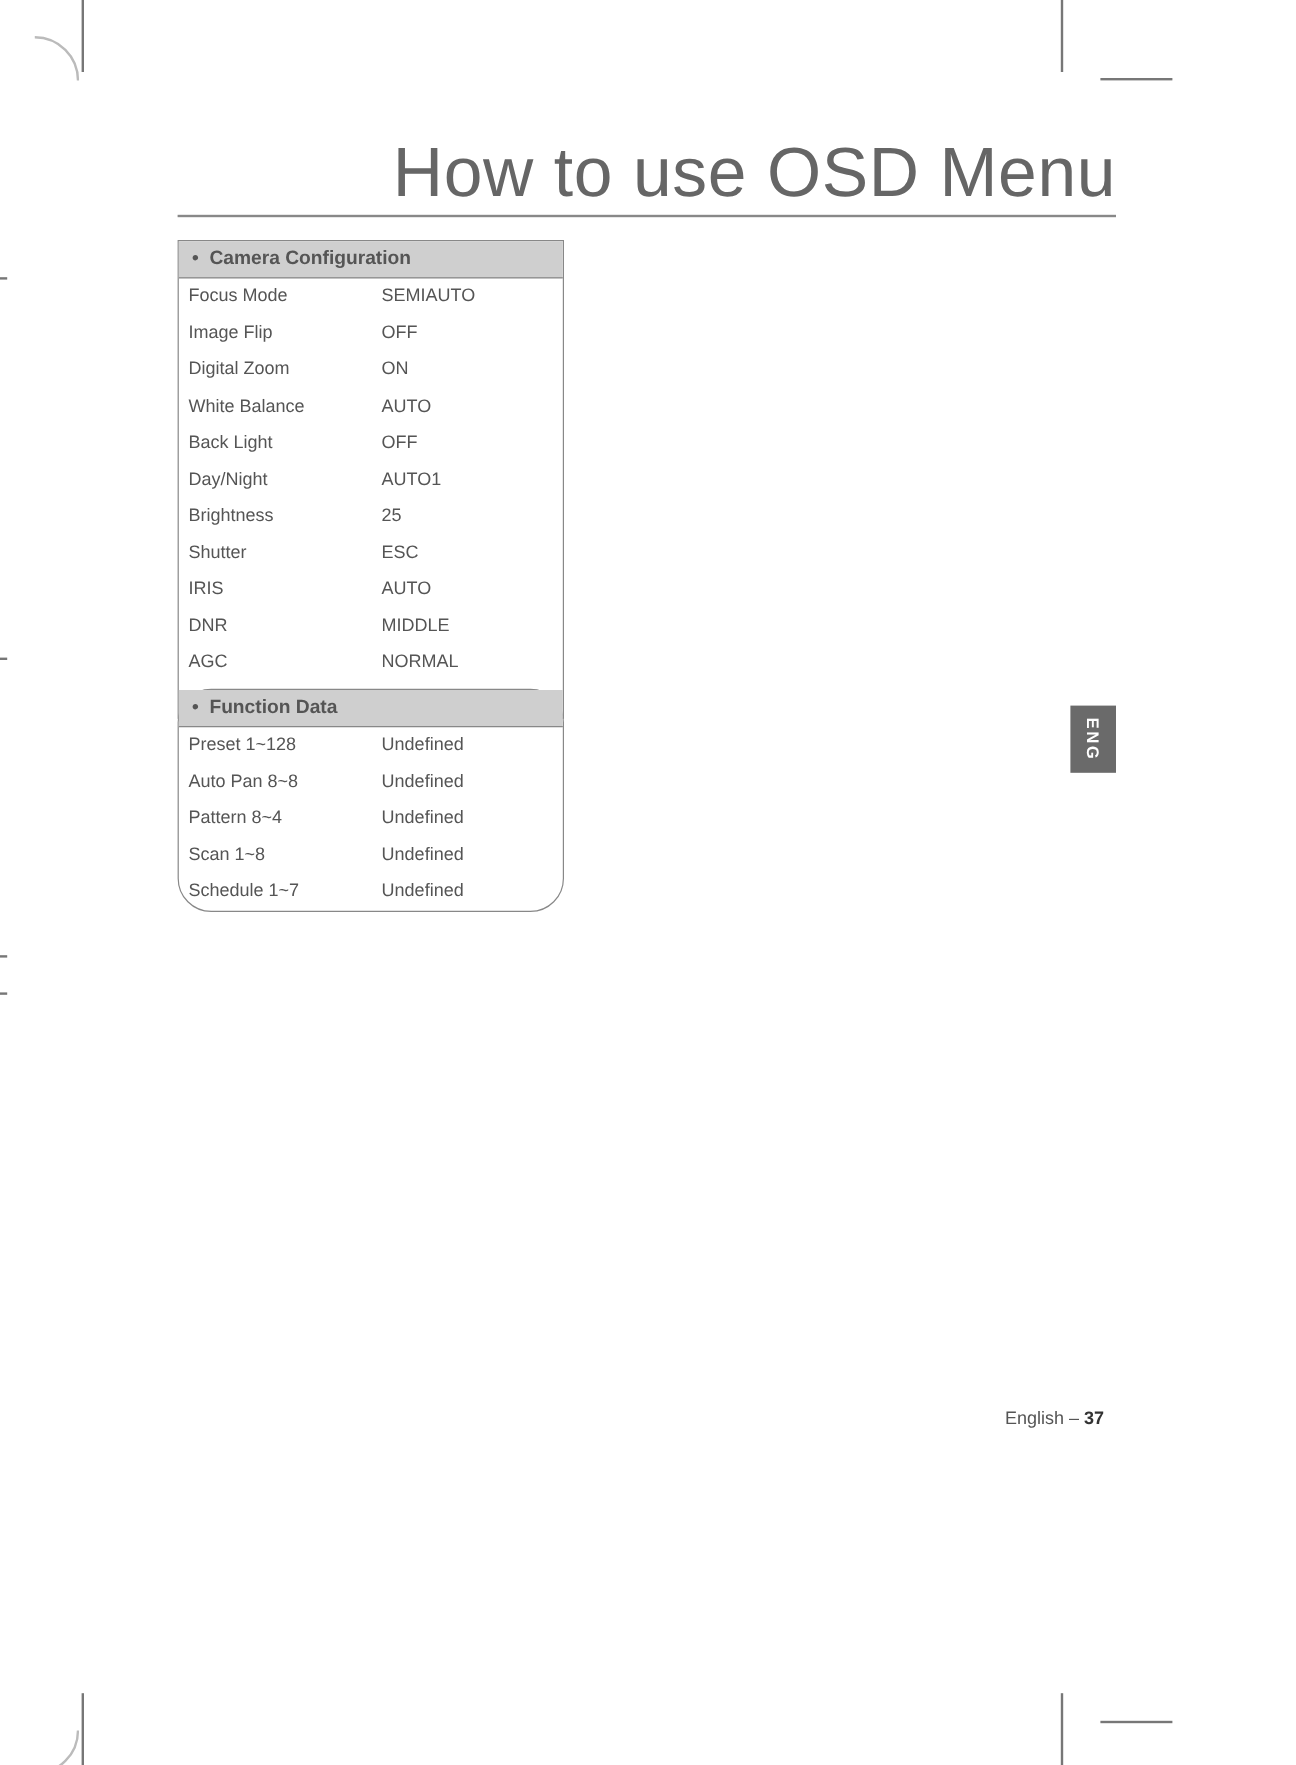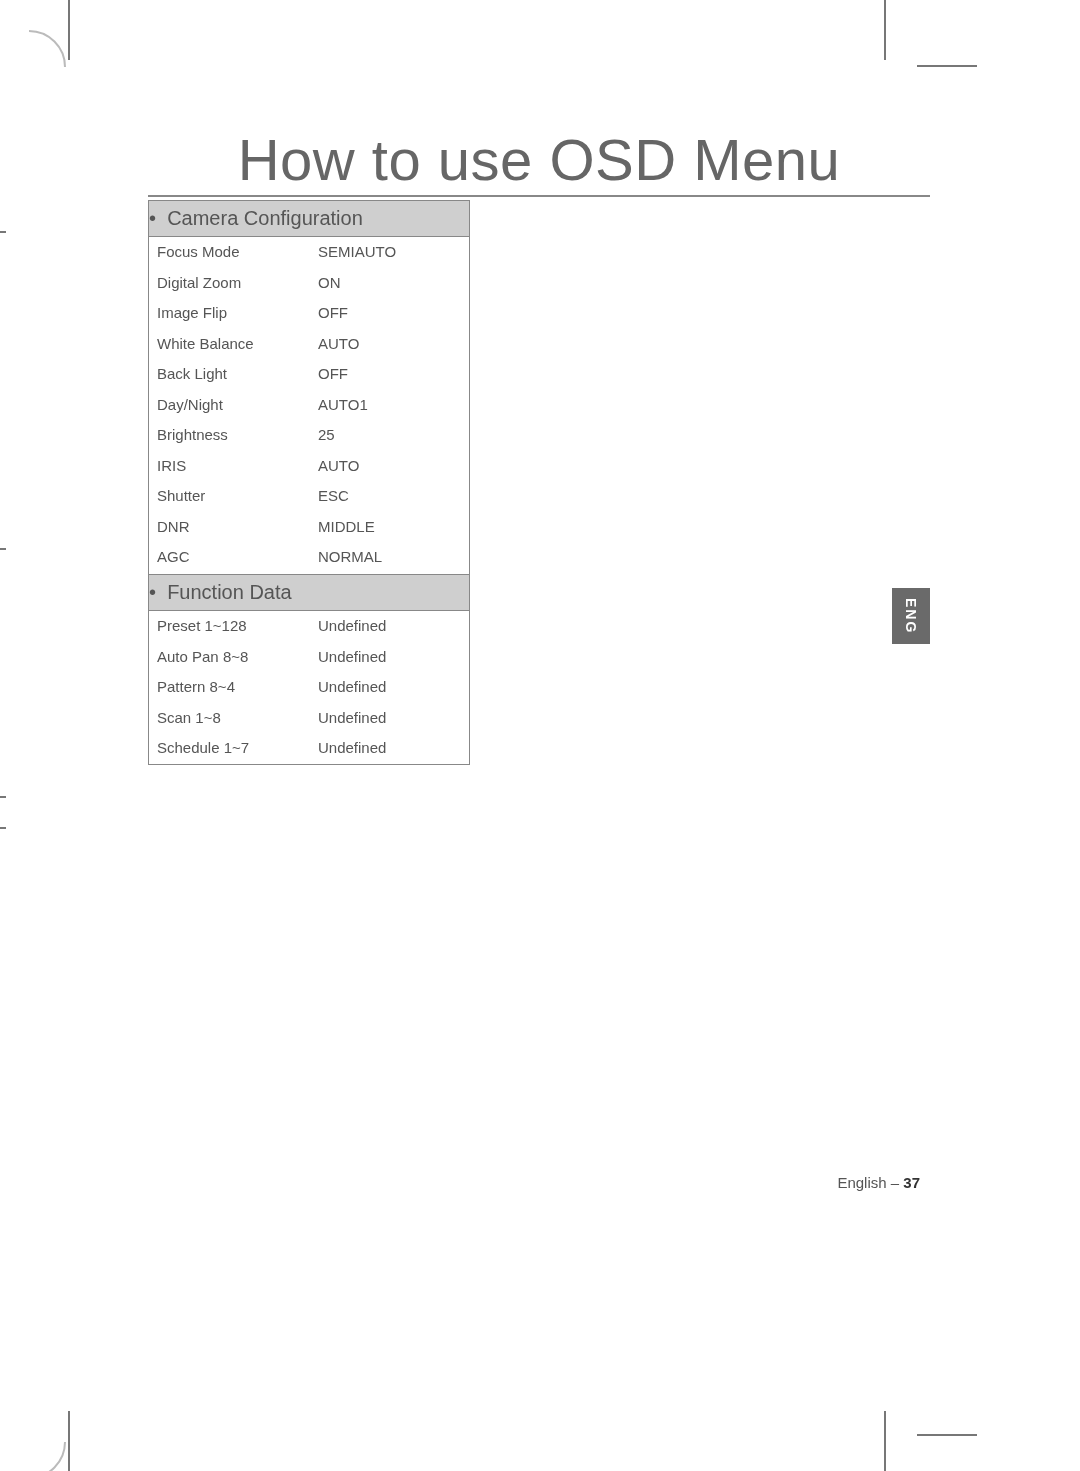--- a/index.html
+++ b/index.html
@@ -20,25 +20,25 @@
   .crop-v { position:absolute; width:0; border-left:2px solid #777; }
   .crop-h { position:absolute; height:0; border-top:2px solid #777; }
   .crop-arc {
     position:absolute; width:70px; height:70px; border:2px solid #bbb;
     border-radius:50%;
     clip-path: inset(0 0 50% 50%); 
   }
 
   .title-wrap {
     position: absolute;
-    top: 126px;
+    top: 110px;
     left: 148px;
     right: 150px;
     border-bottom: 2px solid #888;
-    text-align: center;
+    text-align: right;
     padding-bottom: 2px;
   }
   .title {
     font-size: 58px;
     font-weight: 300;
     letter-spacing: 0.5px;
     color: #666;
     font-family: "Helvetica Neue", Arial, sans-serif;
   }
 
@@ -47,33 +47,34 @@
     left: 148px;
     width: 320px;
     border: 1px solid #888;
     font-size: 15px;
     color: #555;
   }
   .osd-table.table1 { top: 200px; }
   .osd-table .hdr {
     background: #cfcfcf;
     border-bottom: 1px solid #888;
-    padding: 6px 0;
-    font-size: 20px;
+    padding: 6px 11px;
+    font-size: 16px;
+    font-weight: bold;
   }
   .hdr .bullet { font-family: Arial; }
   .osd-row td {
     padding: 4px 8px;
     line-height: 1.5;
   }
   .osd-row td.k { width: 145px; }
   .osd-row td.v { }
   table.inner { width:100%; border-collapse:collapse; }
 
-  .osd-table.table2 { top: 574px; }
+  .osd-table.table2 { top: 574px; border-radius: 28px; }
 
   .eng-tab {
     position: absolute;
     right: 150px;
     top: 588px;
     width: 38px;
     height: 56px;
     background: #6a6a6a;
     color: #fff;
     font-weight: bold;
@@ -126,50 +127,50 @@
     <div class="hdr">
       <span class="bullet">•&nbsp;&nbsp;</span><span>Camera Configuration</span>
     </div>
     <table class="inner">
         <tbody id="t1body">
           <tr class="osd-row">
             <td class="k">Focus Mode</td>
             <td class="v">SEMIAUTO</td>
           </tr>
           <tr class="osd-row">
+            <td class="k">Image Flip</td>
+            <td class="v">OFF</td>
+          </tr>
+          <tr class="osd-row">
             <td class="k">Digital Zoom</td>
             <td class="v">ON</td>
           </tr>
           <tr class="osd-row">
-            <td class="k">Image Flip</td>
-            <td class="v">OFF</td>
-          </tr>
-          <tr class="osd-row">
             <td class="k">White Balance</td>
             <td class="v">AUTO</td>
           </tr>
           <tr class="osd-row">
             <td class="k">Back Light</td>
             <td class="v">OFF</td>
           </tr>
           <tr class="osd-row">
             <td class="k">Day/Night</td>
             <td class="v">AUTO1</td>
           </tr>
           <tr class="osd-row">
             <td class="k">Brightness</td>
             <td class="v">25</td>
           </tr>
           <tr class="osd-row">
+            <td class="k">Shutter</td>
+            <td class="v">ESC</td>
+          </tr>
+          <tr class="osd-row">
             <td class="k">IRIS</td>
             <td class="v">AUTO</td>
-          </tr>
-          <tr class="osd-row">
-            <td class="k">Shutter</td>
-            <td class="v">ESC</td>
           </tr>
           <tr class="osd-row">
             <td class="k">DNR</td>
             <td class="v">MIDDLE</td>
           </tr>
           <tr class="osd-row">
             <td class="k">AGC</td>
             <td class="v">NORMAL</td>
           </tr>
           <tr class="osd-row">

